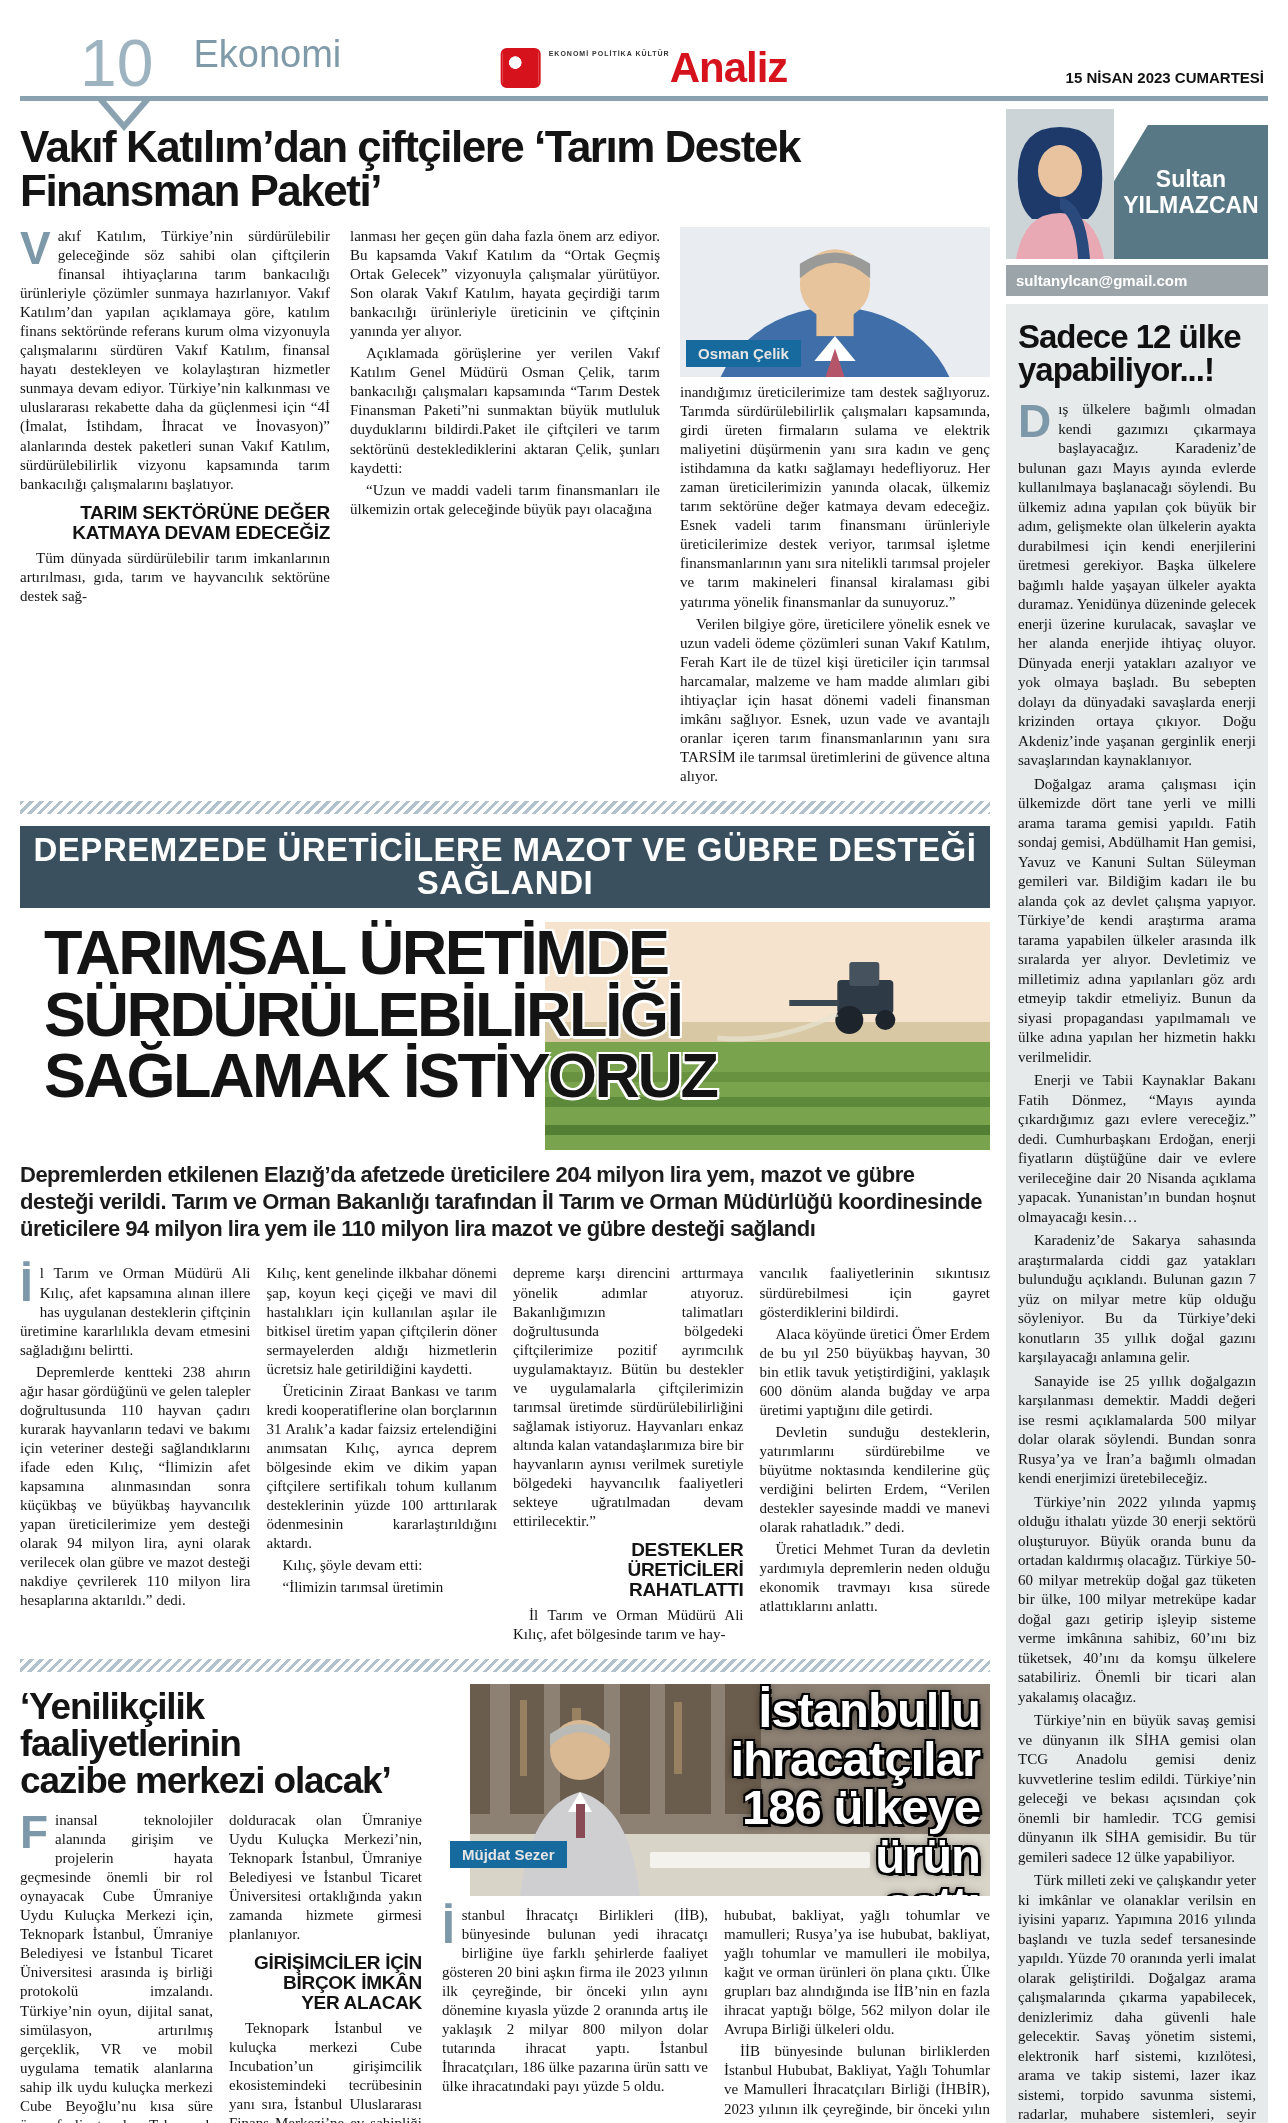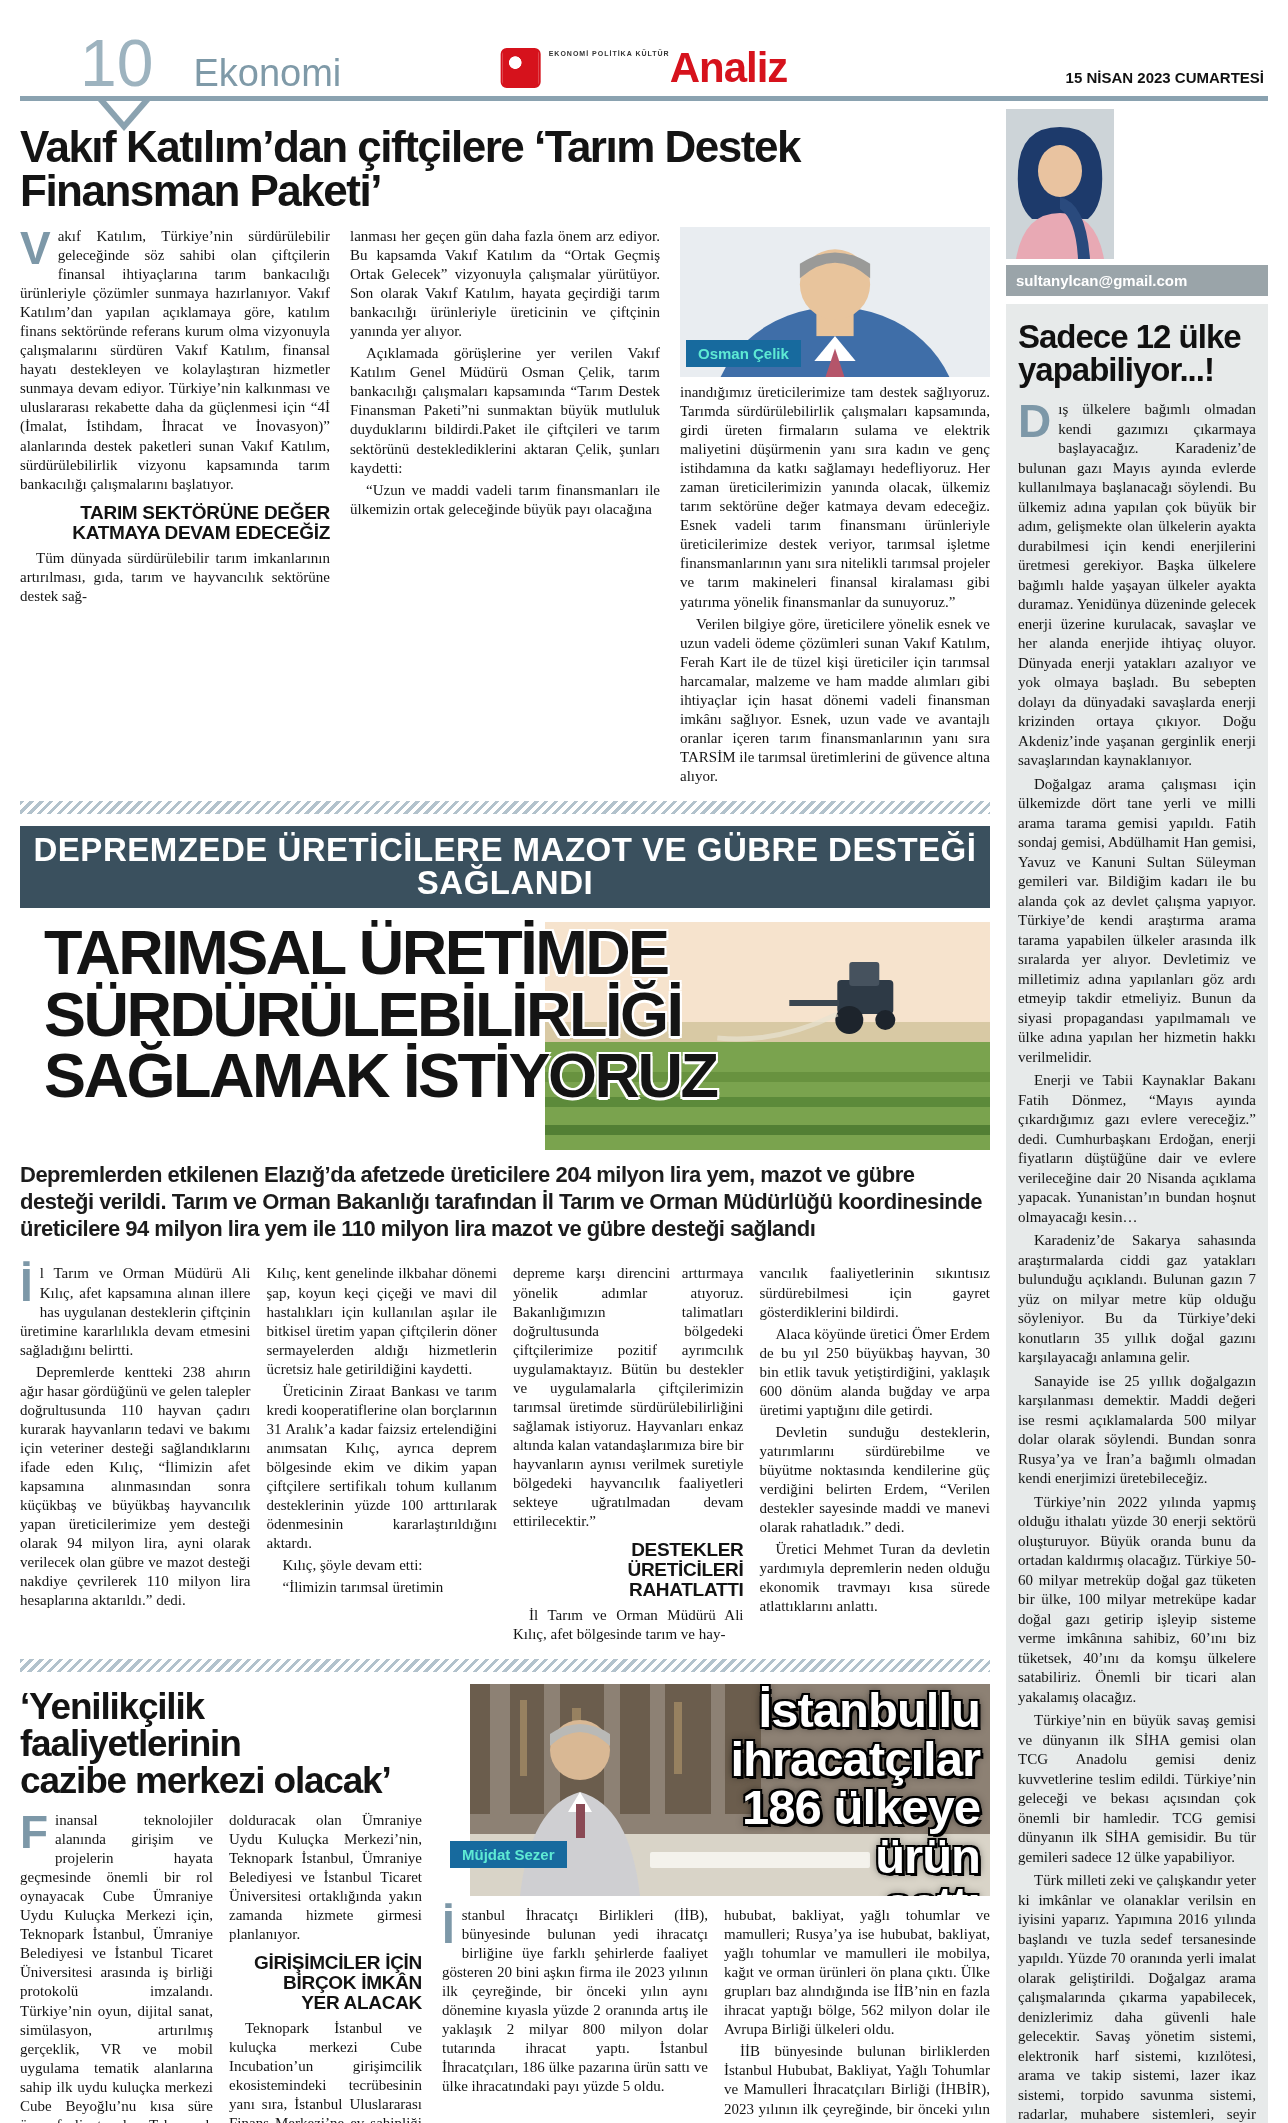--- a/index.html
+++ b/index.html
@@ -2,21 +2,21 @@
 <html lang="tr"><head>
 <meta charset="utf-8">
 <title>Analiz - Ekonomi - Sayfa 10</title>
 <style>
   html,body{margin:0;padding:0;background:#ffffff;}
   body{width:1288px;font-family:"Liberation Serif",serif;color:#141414;}
   .page{position:relative;width:1288px;min-height:2123px;box-sizing:border-box;padding:8px 20px 0;overflow:hidden;}
 
   
   .hdr{position:relative;height:88px;}
-  .hdr-left{position:absolute;left:60px;bottom:6px;display:flex;align-items:flex-end;gap:40px;}
+  .hdr-left{position:absolute;left:60px;bottom:6px;display:flex;align-items:flex-start;gap:40px;}
   .pagenum{font-family:"Liberation Sans",sans-serif;font-size:66px;font-weight:400;color:#9db3bf;line-height:.8;}
   .section{font-family:"Liberation Sans",sans-serif;font-size:38px;color:#7f9aa8;line-height:.9;}
   .masthead{position:absolute;left:50%;transform:translateX(-50%);bottom:8px;display:flex;align-items:center;gap:8px;}
   .logo-icon{width:40px;height:40px;border-radius:6px;background:radial-gradient(circle at 35% 35%,#ffffff 0 18%,#d6121c 20% 100%);border:2px solid #d6121c;box-sizing:border-box;}
   .logo-text-wrap{display:flex;flex-direction:row;align-items:flex-start;}
   .masthead-tagline{font-family:"Liberation Sans",sans-serif;font-size:7px;letter-spacing:1px;color:#333;font-weight:700;}
   .logo-text{font-family:"Liberation Sans",sans-serif;font-size:42px;font-weight:700;color:#d6121c;letter-spacing:-1px;line-height:.85;}
   .date{position:absolute;right:4px;bottom:10px;font-family:"Liberation Sans",sans-serif;font-size:15px;font-weight:700;color:#111;}
   .hdr-rule{height:5px;background:#8aa2b0;position:relative;}
   .hdr-rule .notch-outer{position:absolute;left:78px;top:5px;width:0;height:0;border:26px solid transparent;border-top:30px solid #8aa2b0;}
@@ -27,21 +27,21 @@
 
   
   .headline1{font-family:"Liberation Sans",sans-serif;font-weight:700;font-size:44px;letter-spacing:-1.5px;line-height:1;margin:16px 0 14px;}
   .cols3{display:grid;grid-template-columns:repeat(3,1fr);column-gap:20px;}
   .bodytext{font-size:15px;line-height:1.27;text-align:justify;}
   .bodytext p{margin:0 0 3px;}
   .bodytext p.ind{text-indent:16px;}
   .dc{float:left;font-family:"Liberation Sans",sans-serif;font-weight:700;font-size:46px;line-height:.8;color:#7d98a8;padding:3px 7px 0 0;}
   .subhead{font-family:"Liberation Sans",sans-serif;font-weight:700;font-size:19px;line-height:1.05;margin:9px 0 6px;text-align:right;letter-spacing:-0.3px;}
   .photo-box{position:relative;margin-top:6px;}
-  .caption-label{position:absolute;background:#176a9e;color:#5eead4;font-family:"Liberation Sans",sans-serif;font-weight:700;font-size:15px;line-height:1.15;text-align:center;padding:5px 12px;}
+  .caption-label{position:absolute;background:#176a9e;color:#e5e5e5;font-family:"Liberation Sans",sans-serif;font-weight:700;font-size:15px;line-height:1.15;text-align:center;padding:5px 12px;}
 
   
   .hatch{height:13px;background:repeating-linear-gradient(135deg,#b2c2cc 0 3px,#ffffff 3px 7px);margin:12px 0;}
   .banner{background:#3a505e;color:#ffffff;font-family:"Liberation Sans",sans-serif;font-weight:700;font-size:33px;letter-spacing:.5px;text-align:center;padding:7px 0 9px;line-height:1;}
 
   
   .feature-top{position:relative;height:228px;margin-top:14px;margin-left:24px;}
   .feature-photo{position:absolute;right:0;top:0;width:47%;height:100%;overflow:hidden;}
   .feature-headline{position:relative;z-index:2;font-family:"Liberation Sans",sans-serif;font-weight:700;font-size:63px;line-height:.98;letter-spacing:-2.5px;
     text-shadow:2px 2px 0 #fff,-2px -2px 0 #fff,2px -2px 0 #fff,-2px 2px 0 #fff,0 3px 0 #fff;}
@@ -265,20 +265,24 @@
       <div class="rail-top">
         <div class="rail-photo">
           <svg width="108" height="150" viewBox="0 0 108 150" preserveAspectRatio="xMidYMid slice">
             <rect width="108" height="150" fill="#cdd4d8"></rect>
             <path d="M54 18 q40 0 42 44 q2 34 -14 48 l-56 0 q-16 -14 -14 -48 q2 -44 42 -44 z" fill="#1d3a6b"></path>
             <ellipse cx="54" cy="62" rx="22" ry="26" fill="#e9c3a0"></ellipse>
             <path d="M10 150 q8 -46 44 -46 q36 0 44 46 z" fill="#e8a9b4"></path>
             <path d="M54 88 q26 6 30 62 l-12 0 q-2 -40 -18 -50 z" fill="#2a4a7d"></path>
           </svg>
         </div>
+        <div class="rail-plate">
+          <span>Sultan</span>
+          <span>YILMAZCAN</span>
+        </div>
       </div>
       <div class="rail-email">sultanylcan@gmail.com</div>
       <div class="rail-body">
         <h2 class="rail-title">Sadece 12 ülke yapabiliyor...!</h2>
         <div class="bodytext">
           <p><span class="dc">D</span><span>ış ülkelere bağımlı olmadan kendi gazımızı çıkarmaya başlayacağız. Karadeniz’de bulunan gazı Mayıs ayında evlerde kullanılmaya başlanacağı söylendi. Bu ülkemiz adına yapılan çok büyük bir adım, gelişmekte olan ülkelerin ayakta durabilmesi için kendi enerjilerini üretmesi gerekiyor. Başka ülkelere bağımlı halde yaşayan ülkeler ayakta duramaz. Yenidünya düzeninde gelecek enerji üzerine kurulacak, savaşlar ve her alanda enerjide ihtiyaç oluyor. Dünyada enerji yatakları azalıyor ve yok olmaya başladı. Bu sebepten dolayı da dünyadaki savaşlarda enerji krizinden ortaya çıkıyor. Doğu Akdeniz’inde yaşanan gerginlik enerji savaşlarından kaynaklanıyor.</span></p>
           <p class="ind">Doğalgaz arama çalışması için ülkemizde dört tane yerli ve milli arama tarama gemisi yapıldı. Fatih sondaj gemisi, Abdülhamit Han gemisi, Yavuz ve Kanuni Sultan Süleyman gemileri var. Bildiğim kadarı ile bu alanda çok az devlet çalışma yapıyor. Türkiye’de kendi araştırma arama tarama yapabilen ülkeler arasında ilk sıralarda yer alıyor. Devletimiz ve milletimiz adına yapılanları göz ardı etmeyip takdir etmeliyiz. Bunun da siyasi propagandası yapılmamalı ve ülke adına yapılan her hizmetin hakkı verilmelidir.</p>
           <p class="ind">Enerji ve Tabii Kaynaklar Bakanı Fatih Dönmez, “Mayıs ayında çıkardığımız gazı evlere vereceğiz.” dedi. Cumhurbaşkanı Erdoğan, enerji fiyatların düştüğüne dair ve evlere verileceğine dair 20 Nisanda açıklama yapacak. Yunanistan’ın bundan hoşnut olmayacağı kesin…</p>
           <p class="ind">Karadeniz’de Sakarya sahasında araştırmalarda ciddi gaz yatakları bulunduğu açıklandı. Bulunan gazın 7 yüz on milyar metre küp olduğu söyleniyor. Bu da Türkiye’deki konutların 35 yıllık doğal gazını karşılayacağı anlamına gelir.</p>
           <p class="ind">Sanayide ise 25 yıllık doğalgazın karşılanması demektir. Maddi değeri ise resmi açıklamalarda 500 milyar dolar olarak söylendi. Bundan sonra Rusya’ya ve İran’a bağımlı olmadan kendi enerjimizi üretebileceğiz.</p>

